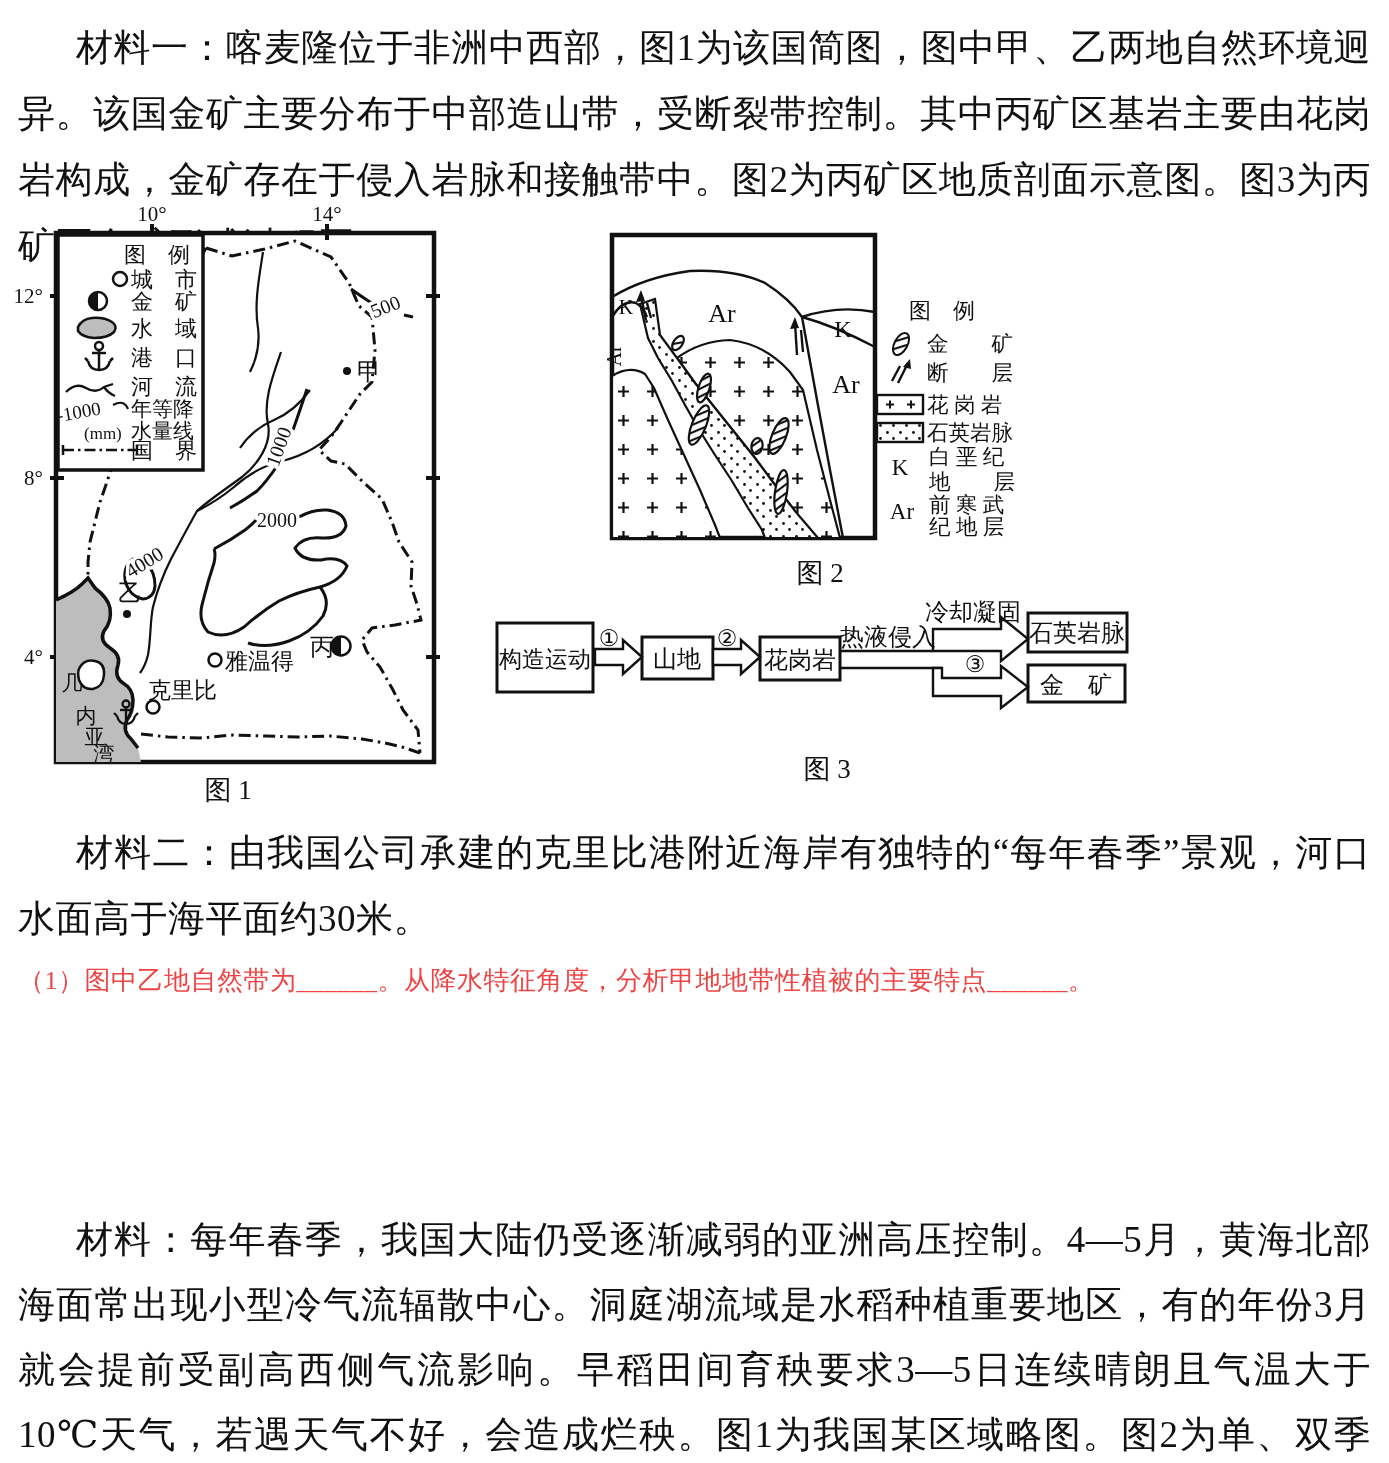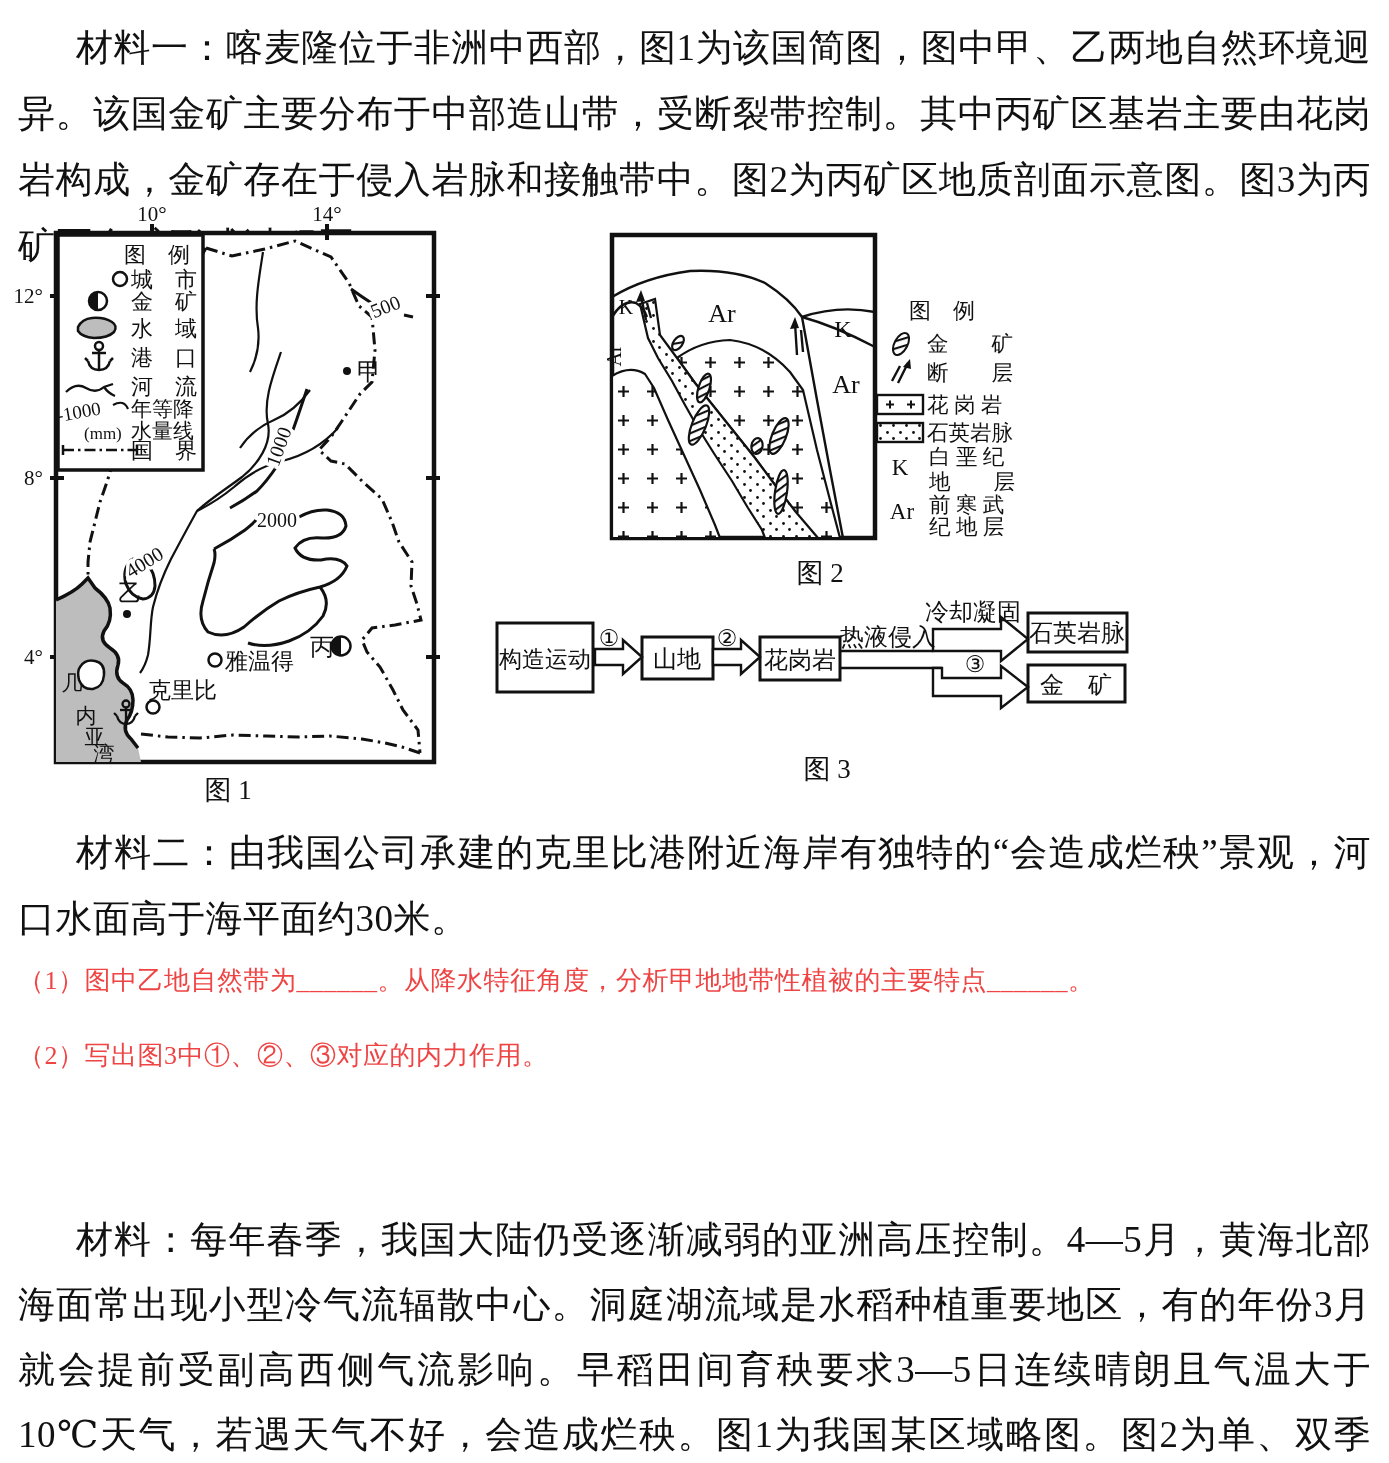--- a/index.html
+++ b/index.html
@@ -267,20 +267,19 @@
 
     <text x="609" y="646" font-size="23" text-anchor="middle">①</text>
     <text x="727" y="646" font-size="23" text-anchor="middle">②</text>
     <text x="975" y="672" font-size="23" text-anchor="middle">③</text>
     <text x="888" y="645" font-size="24" text-anchor="middle">热液侵入</text>
     <text x="973" y="620" font-size="24" text-anchor="middle">冷却凝固</text>
 
     <text x="827" y="778" font-size="27" text-anchor="middle">图 3</text>
   </svg>
 
-  <div class="para" style="top:820px;">材料二：由我国公司承建的克里比港附近海岸有独特的“会造成烂秧”景观，河口水面高于海平面约30米。</div>
+  <div class="para" style="top:820px;">材料二：由我国公司承建的克里比港附近海岸有独特的“每年春季”景观，河口水面高于海平面约30米。</div>
 
   <div class="qline" style="top:948px;">（1）图中乙地自然带为______。从降水特征角度，分析甲地地带性植被的主要特点______。</div>
-  <div class="qline" style="top:1023px;">（2）写出图3中①、②、③对应的内力作用。</div>
 
   <div class="para" style="top:1207px; line-height:65px;">材料：每年春季，我国大陆仍受逐渐减弱的亚洲高压控制。4—5月，黄海北部海面常出现小型冷气流辐散中心。洞庭湖流域是水稻种植重要地区，有的年份3月就会提前受副高西侧气流影响。早稻田间育秧要求3—5日连续晴朗且气温大于10℃天气，若遇天气不好，会造成烂秧。图1为我国某区域略图。图2为单、双季稻投入产出对比图。图3为单、双季稻生长期差异图。</div>
 
 </div>
 
 </body></html>

